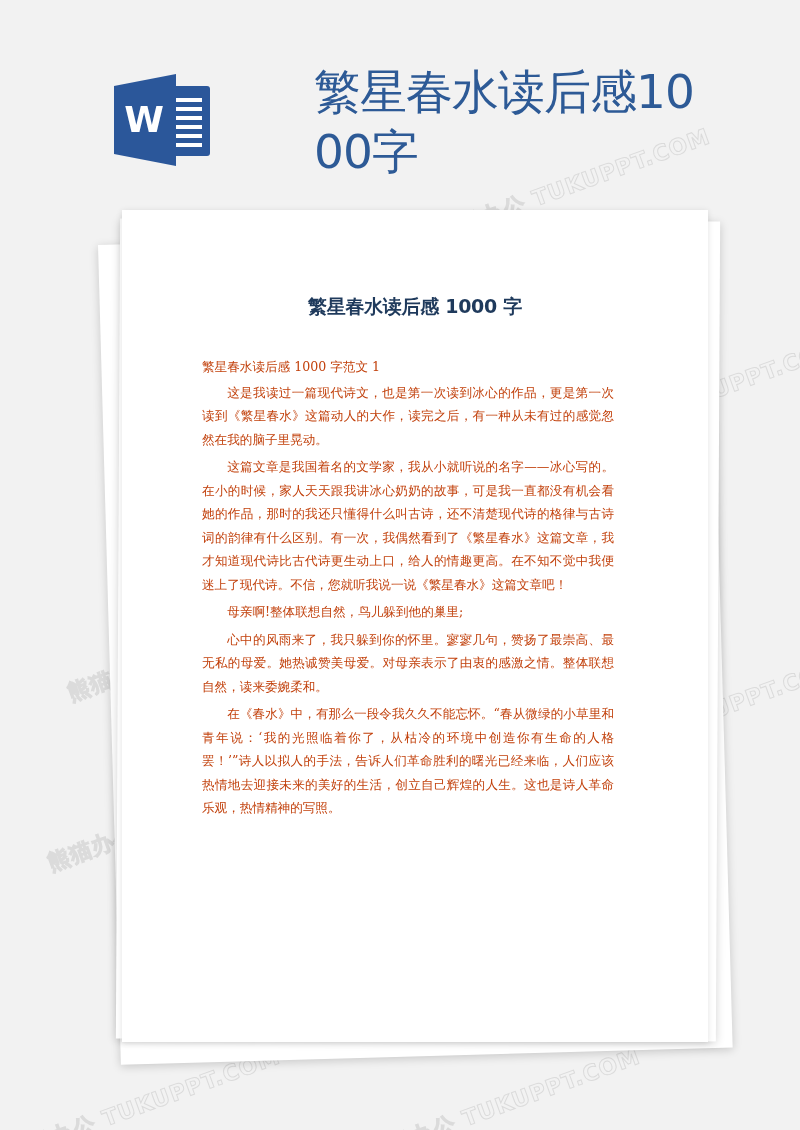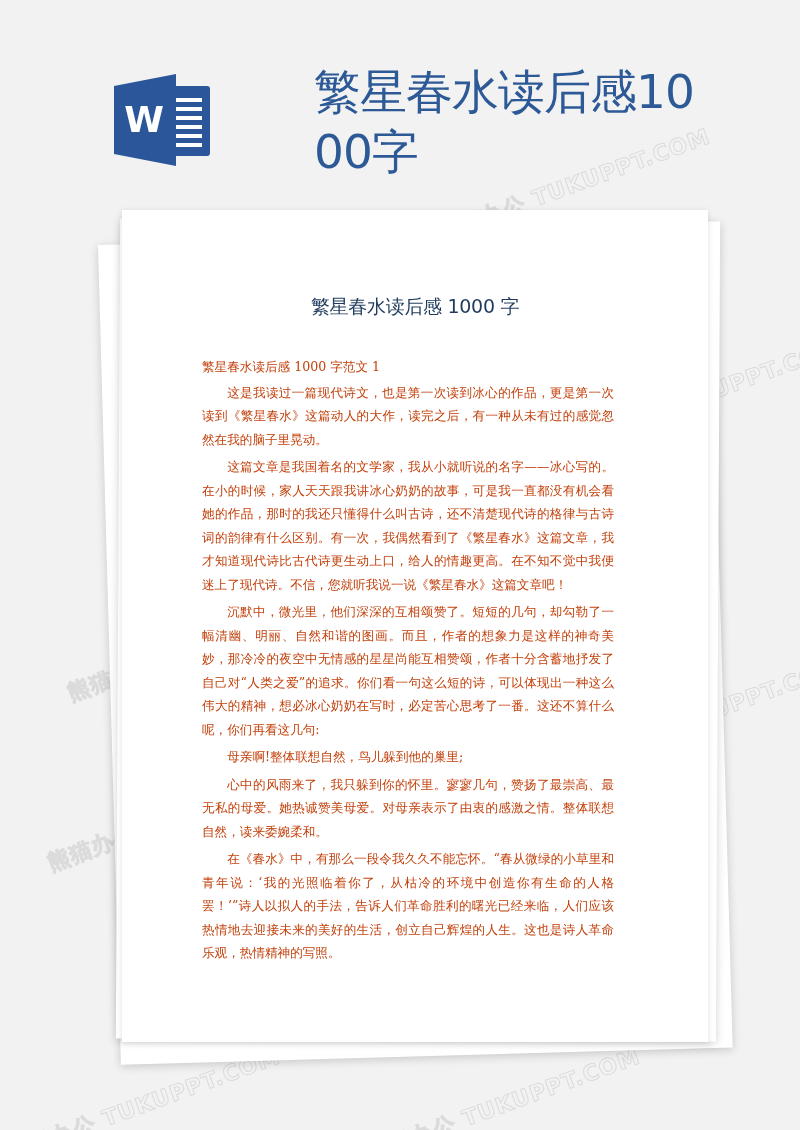--- a/index.html
+++ b/index.html
@@ -65,21 +65,21 @@
     background: #ffffff;
     box-shadow: 0 1px 6px rgba(0,0,0,0.12);
   }
   .doc-title {
     position: absolute;
     left: 0;
     top: 84px;
     width: 586px;
     text-align: center;
     font-family: "DejaVu Sans", "Liberation Sans", sans-serif;
-    font-weight: normal;
+    font-weight: bold;
     font-size: 19px;
     color: #1f3a5c;
     letter-spacing: -0.3px;
   }
   .doc-body {
     position: absolute;
     left: 80px;
     top: 145px;
     width: 412px;
     font-family: "DejaVu Serif", "Liberation Serif", serif;
@@ -141,18 +141,17 @@
 
 <div class="sheet-back sheet-back-1"></div>
 <div class="sheet-back sheet-back-2"></div>
 
 <div class="page">
   <div class="doc-title">繁星春水读后感 1000 字</div>
   <div class="doc-body">
     <p class="subtitle">繁星春水读后感 1000 字范文 1</p>
     <p>这是我读过一篇现代诗文，也是第一次读到冰心的作品，更是第一次读到《繁星春水》这篇动人的大作，读完之后，有一种从未有过的感觉忽然在我的脑子里晃动。</p>
     <p>这篇文章是我国着名的文学家，我从小就听说的名字——冰心写的。在小的时候，家人天天跟我讲冰心奶奶的故事，可是我一直都没有机会看她的作品，那时的我还只懂得什么叫古诗，还不清楚现代诗的格律与古诗词的韵律有什么区别。有一次，我偶然看到了《繁星春水》这篇文章，我才知道现代诗比古代诗更生动上口，给人的情趣更高。在不知不觉中我便迷上了现代诗。不信，您就听我说一说《繁星春水》这篇文章吧！</p>
-    <p>沉默中，微光里，他们深深的互相颂赞了。短短的几句，却勾勒了一幅清幽、明丽、自然和谐的图画。而且，作者的想象力是这样的神奇美妙，那冷冷的夜空中无情感的星星尚能互相赞颂，作者十分含蓄地抒发了自己对“人类之爱”的追求。你们看一句这么短的诗，可以体现出一种这么伟大的精神，想必冰心奶奶在写时，必定苦心思考了一番。这还不算什么呢，你们再看这几句:</p>
     <p>母亲啊!整体联想自然，鸟儿躲到他的巢里;</p>
     <p>心中的风雨来了，我只躲到你的怀里。寥寥几句，赞扬了最崇高、最无私的母爱。她热诚赞美母爱。对母亲表示了由衷的感激之情。整体联想自然，读来委婉柔和。</p>
     <p>在《春水》中，有那么一段令我久久不能忘怀。“春从微绿的小草里和青年说：‘我的光照临着你了，从枯冷的环境中创造你有生命的人格罢！’”诗人以拟人的手法，告诉人们革命胜利的曙光已经来临，人们应该热情地去迎接未来的美好的生活，创立自己辉煌的人生。这也是诗人革命乐观，热情精神的写照。</p>
   </div>
 </div>
 
 </body></html>

